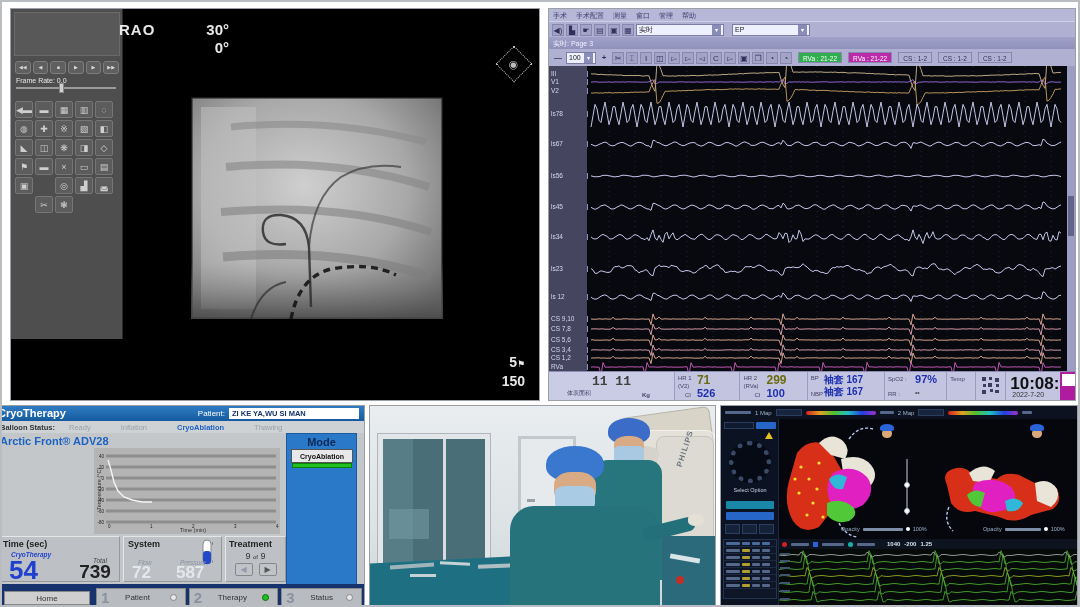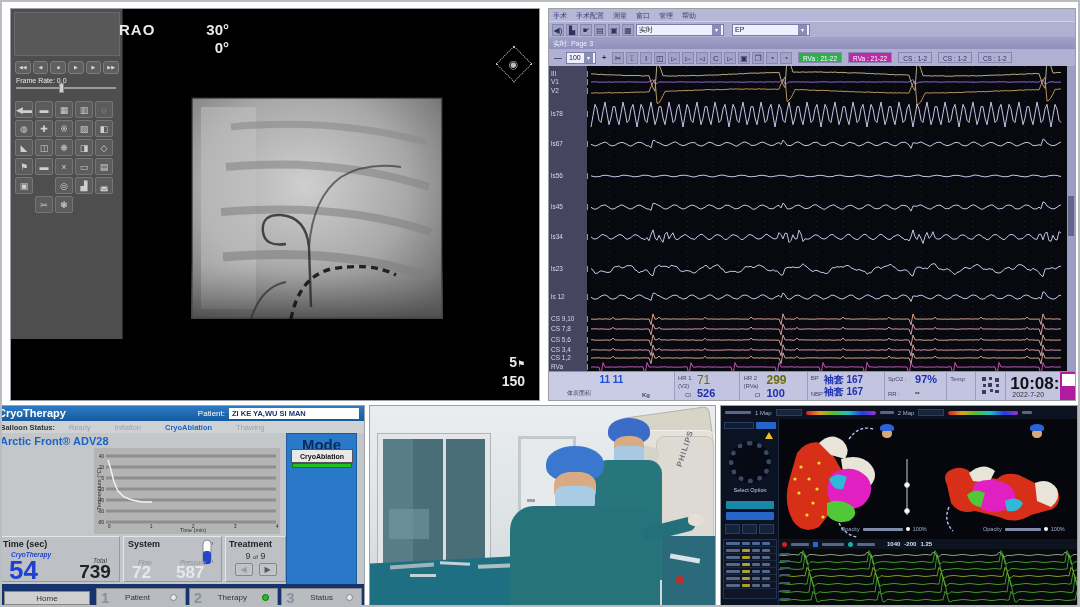--- a/index.html
+++ b/index.html
@@ -48,21 +48,21 @@
   .chip{height:11px;font-size:6.5px;padding:1px 4px;color:#fff;border:1px solid #8688b0;line-height:9px;}
   .chip.plain{color:#30305e;background:#b0b1d2;}
   .ep-traces{position:absolute;left:0;top:57px;width:520px;height:307px;background:#08080f;}
   .ep-labels{position:absolute;left:0;top:57px;width:38px;height:307px;background:#45455f;}
   .ep-lab{position:absolute;left:2px;color:#d6d7ef;font-size:6.5px;white-space:nowrap;}
   .ep-scroll{position:absolute;right:0;top:57px;width:8px;height:307px;background:#9c9dc2;}
   .ep-scroll-thumb{position:absolute;right:1px;top:130px;width:6px;height:40px;background:#63648c;}
   .ep-status{position:absolute;left:0;bottom:0;width:100%;height:29px;background:#c3c4e0;border-top:1px solid #8a8cb2;
     display:flex;font-size:6px;color:#44446a;}
   .st-box{border-right:1px solid #9a9cc0;position:relative;height:100%;}
-  .st-big{font-size:10px;font-weight:bold;color:#1d4ed8;text-align:center;}
+  .st-big{font-size:13px;font-weight:bold;color:#404040;text-align:center;font-family:Liberation Mono, monospace;}
   .logo{position:absolute;right:2px;top:2px;width:118px;height:44px;z-index:5;}
   .logo .c1{position:absolute;left:6px;top:8px;width:30px;height:30px;background:#c81e32;border-radius:50%;}
   .logo .c2{position:absolute;left:28px;top:2px;width:12px;height:12px;background:#c81e32;border-radius:50%;}
   .logo .cn{position:absolute;left:40px;top:6px;font-size:13px;font-weight:bold;color:#8c1220;letter-spacing:1px;}
   .logo .en{position:absolute;left:44px;top:24px;font-size:13px;font-weight:bold;color:#ffffff;
     text-shadow:1px 1px 0 #1c2a78,-1px 1px 0 #1c2a78,1px -1px 0 #1c2a78,-1px -1px 0 #1c2a78;font-style:italic;}
 
   
   .cryo{left:0px;top:403px;width:363px;height:201px;background:#c3c7ca;border-left:none;}
   .cryo-inner{position:absolute;left:-8px;top:0;width:371px;height:201px;}
@@ -359,21 +359,21 @@
 
     <div class="ep-status">
       <div class="st-box" style="width:150px;background:#cacbe4;">
         <div class="st-big" style="margin-top:2px;">11 11</div>
         <span class="abs" style="left:18px;bottom:2px;">体表面积</span>
         <span class="abs" style="right:24px;bottom:2px;font-weight:bold;">Kg</span>
       </div>
       <div class="st-box" style="width:78px;">
         <span class="abs" style="left:3px;top:3px;">HR 1</span>
         <span class="abs" style="left:3px;top:11px;">(V2)</span>
-        <span class="abs" style="left:22px;top:1px;font-size:12px;font-weight:normal;color:#6b6b12;">71</span>
+        <span class="abs" style="left:22px;top:1px;font-size:12px;font-weight:bold;color:#6b6b12;">71</span>
         <span class="abs" style="left:10px;bottom:2px;">CI</span>
         <span class="abs" style="left:22px;bottom:1px;font-size:11px;font-weight:bold;color:#1d2fb0;">526</span>
       </div>
       <div class="st-box" style="width:80px;">
         <span class="abs" style="left:3px;top:3px;">HR 2</span>
         <span class="abs" style="left:3px;top:11px;">(RVa)</span>
         <span class="abs" style="left:26px;top:1px;font-size:12px;font-weight:bold;color:#6b6b12;">299</span>
         <span class="abs" style="left:14px;bottom:2px;">CI</span>
         <span class="abs" style="left:26px;bottom:1px;font-size:11px;font-weight:bold;color:#1d2fb0;">100</span>
       </div>
@@ -420,21 +420,21 @@
 
   <div class="panel cryo">
    <div class="cryo-inner">
     <div class="cryo-title">
       <span>CryoTherapy</span>
       <span class="abs" style="right:140px;top:3px;font-size:8px;font-weight:normal;">Patient:</span>
       <span class="abs" style="right:6px;top:2px;width:130px;height:11px;background:#fff;color:#16336e;font-size:7.5px;font-weight:bold;padding:1px 3px;">ZI KE YA,WU SI MAN</span>
     </div>
     <div class="cryo-status">
       <span style="color:#333;font-weight:bold;">Balloon Status:</span>
-      <span id="cryo-states" style="display:flex;gap:24px;">
+      <span id="cryo-states" style="display:flex;gap:30px;">
             <span>Ready</span>
             <span>Inflation</span>
             <span style="color: rgb(27, 98, 196); font-weight: bold;">CryoAblation</span>
             <span>Thawing</span>
           </span>
     </div>
     <div class="cryo-main">
       <div class="dev-title">Arctic Front® ADV28</div>
       <div class="graph">
         <svg width="186" height="86">
@@ -458,21 +458,21 @@
                 <text x="98" y="80" font-size="4.5" fill="#222">2</text>
                 <text x="140" y="80" font-size="4.5" fill="#222">3</text>
                 <text x="182" y="80" font-size="4.5" fill="#222">4</text>
               </g>
           <polyline points="14,12 17,22 20,34 24,43 30,49 38,52 48,54 58,54" fill="none" stroke="#f4f4f4" stroke-width="1.4"></polyline>
           <text id="cryo-ylabel" x="-62" y="7" transform="rotate(-90)" font-size="5.5" fill="#333">Temperature (°C)</text>
           <text id="cryo-xlabel" x="86" y="84" font-size="5.5" fill="#333">Time (min)</text>
         </svg>
       </div>
       <div class="mode-col">
-        <div style="text-align:center;font-weight:bold;font-size:15px;color:#0b2a56;padding-top:2px;">Mode</div>
+        <div style="text-align:center;font-weight:bold;font-size:11px;color:#0b2a56;padding-top:2px;">Mode</div>
         <div class="abs" style="left:4px;top:15px;width:62px;height:14px;background:#e8e8e8;border:1px solid #555;font-size:7px;font-weight:bold;text-align:center;line-height:13px;color:#111;">CryoAblation</div>
         <div class="abs" style="left:5px;top:29px;width:60px;height:5px;background:#20c020;border:1px solid #0a800a;"></div>
       </div>
     </div>
 
     <div class="cryo-boxes">
       <div class="cbox" style="width:128px;">
         <div style="font-size:9px;font-weight:bold;color:#222;padding:2px 4px;">Time (sec)</div>
         <span class="abs" style="left:12px;top:14px;font-size:6.5px;font-style:italic;color:#2040d0;font-weight:bold;">CryoTherapy</span>
         <span class="abs" style="left:10px;top:18px;font-size:26px;font-weight:bold;color:#2040d0;">54</span>

